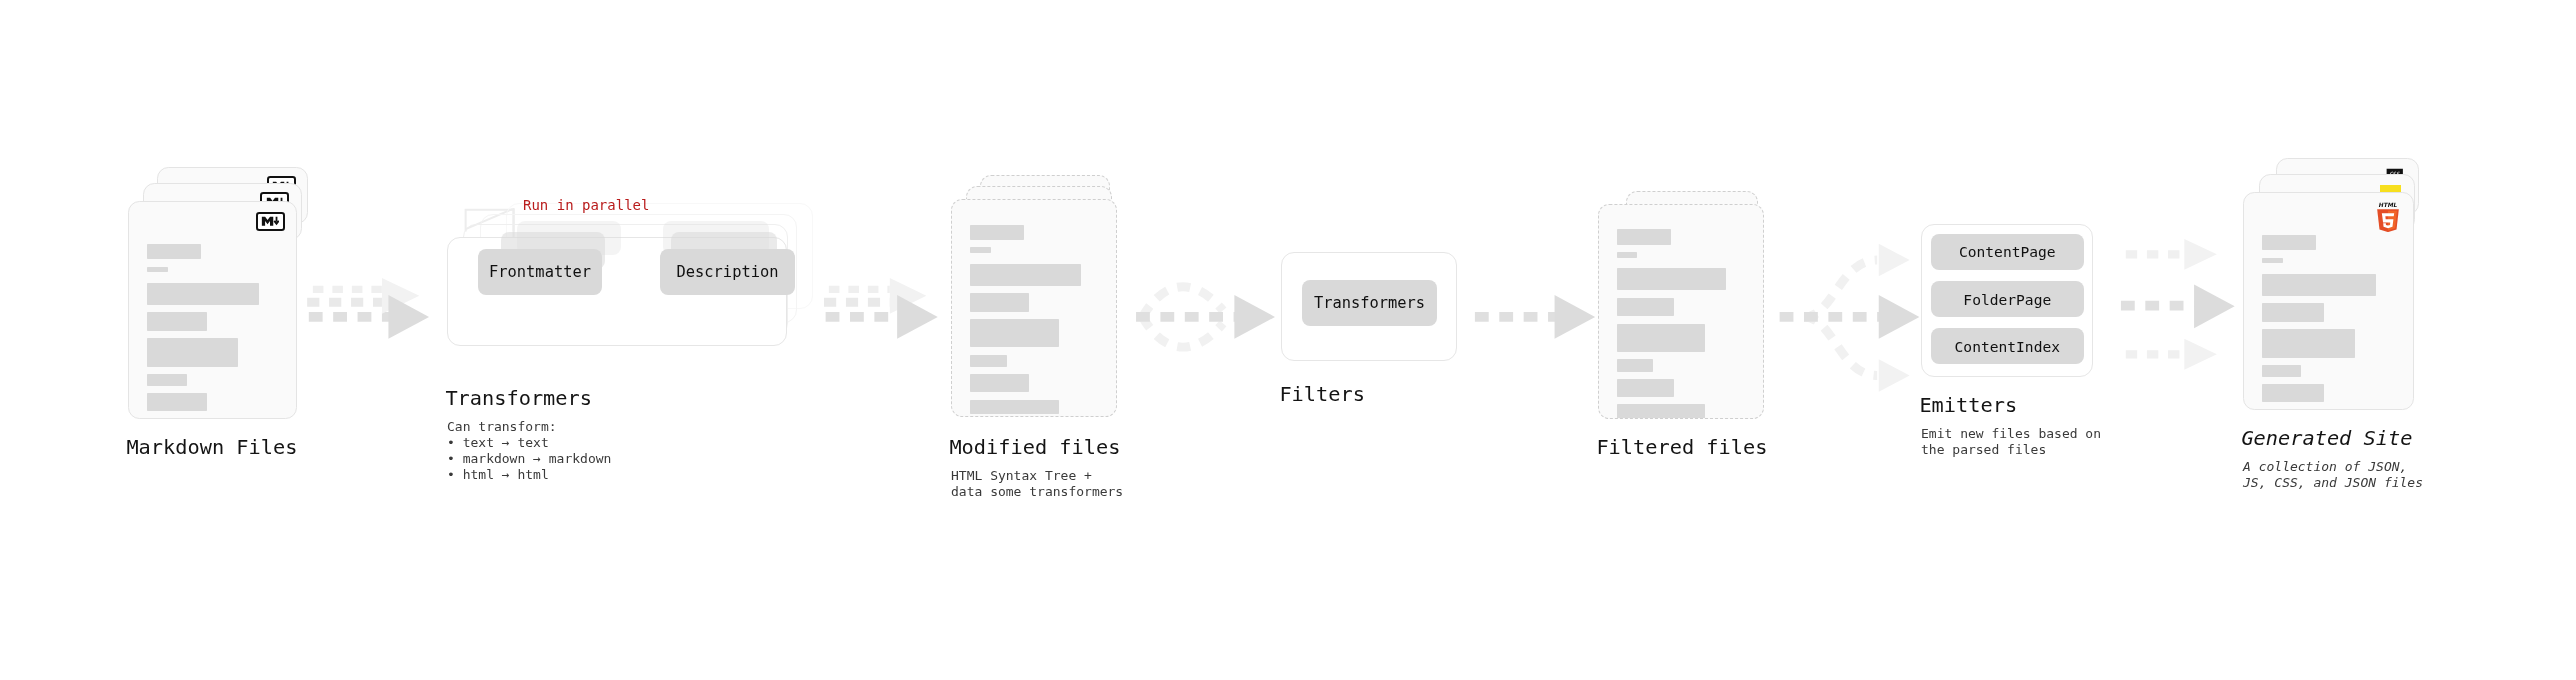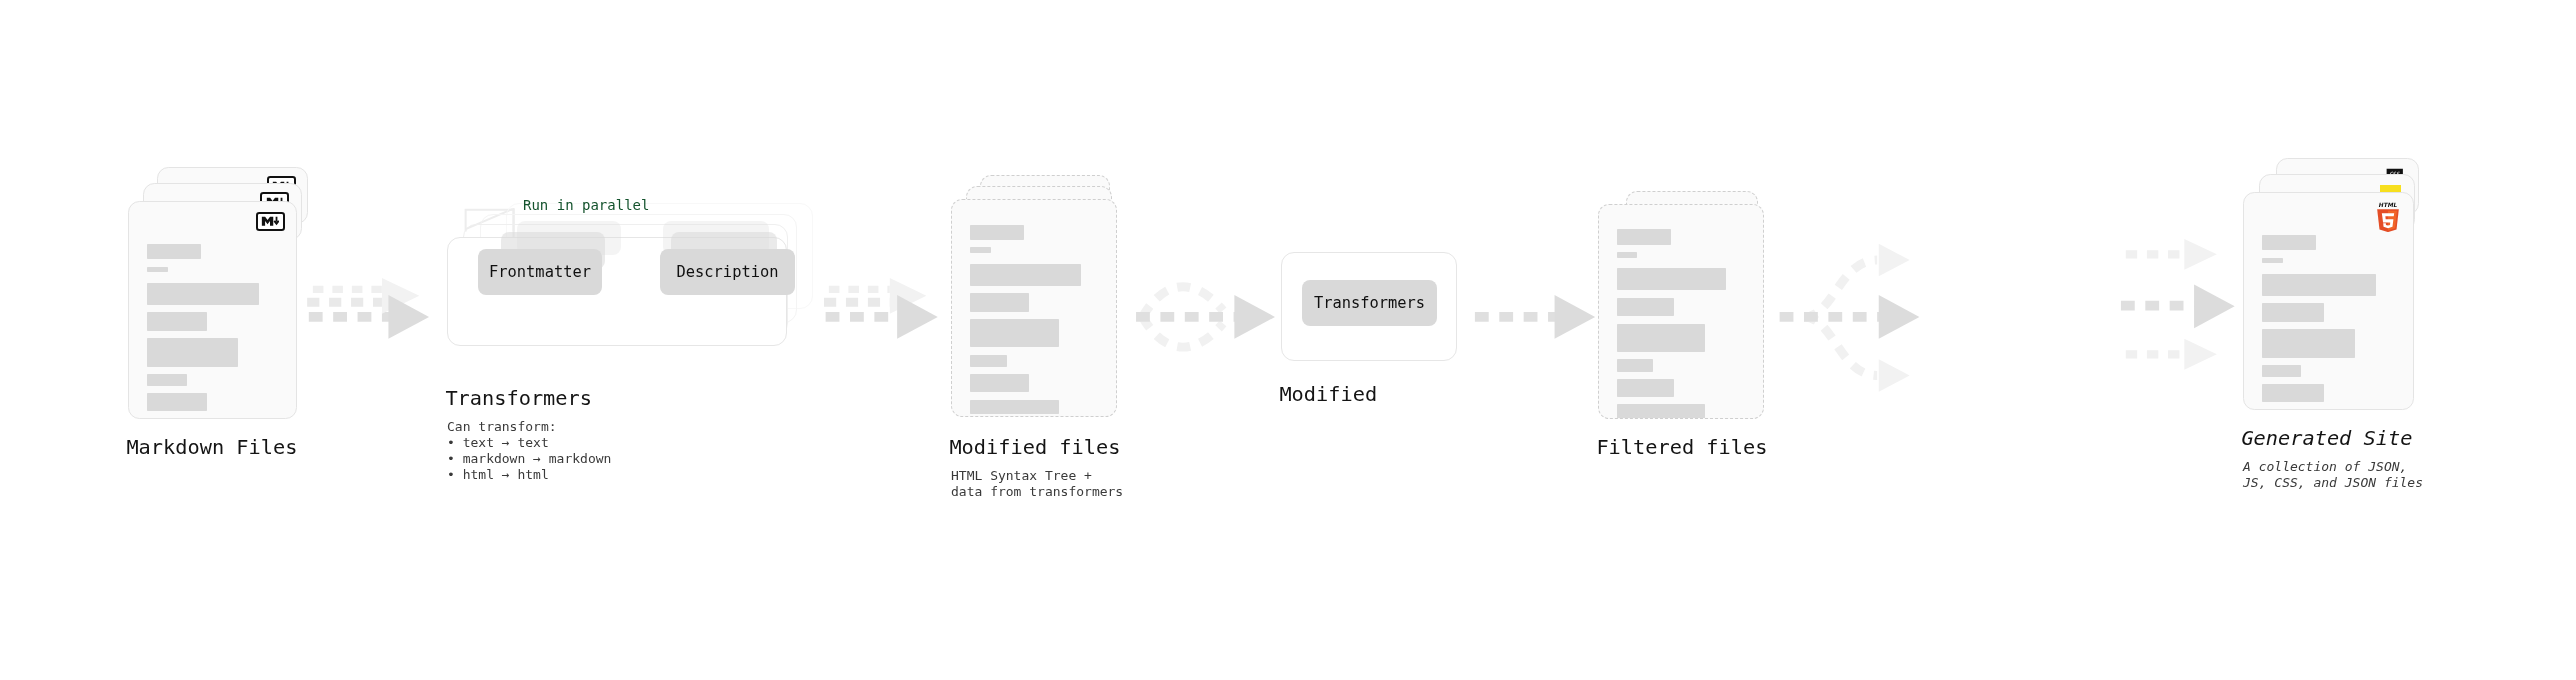--- a/index.html
+++ b/index.html
@@ -125,21 +125,21 @@
     white-space: nowrap;
   }
   .chip.ghost-a { background: rgba(217,217,217,0.55); }
   .chip.ghost-b { background: rgba(217,217,217,0.30); }
 
   
   .run-parallel {
     position: absolute;
     font-family: "DejaVu Sans Mono", monospace;
     font-size: 14px;
-    color: #14532d;
+    color: #b91c1c;
     white-space: nowrap;
   }
 
   
   #connectors {
     position: absolute;
     left: 0; top: 0;
     width: 2576px;
     height: 681px;
     pointer-events: none;
@@ -315,33 +315,33 @@
           <div class="bar" style="width:37px;  height:12.2px;"></div>
           <div class="bar" style="width:59px;  height:18px;"></div>
           <div class="bar" style="width:89px; height:14.6px;"></div>
         </div>
       </div>
     </div>
 
     <div class="node-title" style="position:absolute; left:-1.6px; top:260px;">Modified files</div>
 
     <div class="node-desc" style="position:absolute; left:0px; top:293px;">HTML Syntax Tree +
-data from transformers</div>
+data some transformers</div>
   </div>
 
   <div class="node" style="left:1281px; top:252px;">
 
     <div style="position:relative; width:179px; height:114px;">
       <div class="group-box" style="left:0px; top:0px; width:176px; height:109px;"></div>
       <div class="chip" style="left:21px; top:28px; width:135px; height:46px;">
         <span>Transformers</span>
       </div>
     </div>
 
-    <div class="node-title" style="position:absolute; left:-1.6px; top:130px;">Modified</div>
+    <div class="node-title" style="position:absolute; left:-1.6px; top:130px;">Filters</div>
 
   </div>
 
   <div class="node" style="left:1598px; top:191px;">
 
     <div class="doc-stack" style="width:179px; height:228px;">
       <div class="doc-card dashed" style="left:28px; top:0px; width:132px; height:49px;"></div>
       <div class="doc-card dashed front" style="left:0px; top:13px; width:166px; height:215px;">
         <div class="doc-lines" style="top:24.4px;">
           <div class="bar" style="width:54px;  height:15.4px;"></div>
@@ -352,20 +352,40 @@
           <div class="bar" style="width:36px;  height:12.2px;"></div>
           <div class="bar" style="width:57px;  height:18px;"></div>
           <div class="bar" style="width:88px; height:14.6px;"></div>
         </div>
       </div>
     </div>
 
     <div class="node-title" style="position:absolute; left:-1.6px; top:244px;">Filtered files</div>
   </div>
 
+  <div class="node" style="left:1921px; top:224px;">
+
+    <div style="position:relative; width:187px; height:163px;">
+      <div class="group-box" style="left:0px; top:0px; width:172px; height:153px;"></div>
+      <div class="chip" style="left:9.8px; top:9.8px; width:153px; height:36px; font-size:14.6px;">
+        <span>ContentPage</span>
+      </div>
+      <div class="chip" style="left:9.8px; top:57px; width:153px; height:36px; font-size:14.6px;">
+        <span>FolderPage</span>
+      </div>
+      <div class="chip" style="left:9.8px; top:104px; width:153px; height:36px; font-size:14.6px;">
+        <span>ContentIndex</span>
+      </div>
+    </div>
+
+    <div class="node-title" style="position:absolute; left:-1.6px; top:169px;">Emitters</div>
+
+    <div class="node-desc" style="position:absolute; left:0px; top:202px;">Emit new files based on
+the parsed files</div>
+  </div>
 
   <div class="node" style="left:2243px; top:158px;font-style:italic;">
 
     <div class="doc-stack" style="width:187px; height:260px;">
 
       <div class="doc-card back2" style="left:32.5px; top:0px; width:143px; height:57px;">
         <div class="badge" style="right:13px; top:8.1px;">
           <svg class="css3-badge" viewBox="0 0 24 28" aria-hidden="true">
             <rect x="2" y="2" width="20" height="12" fill="#111111"></rect>
             <text x="12" y="11" font-size="7" font-family="DejaVu Sans Mono, monospace" fill="#FFFFFF" text-anchor="middle">CSS</text>

